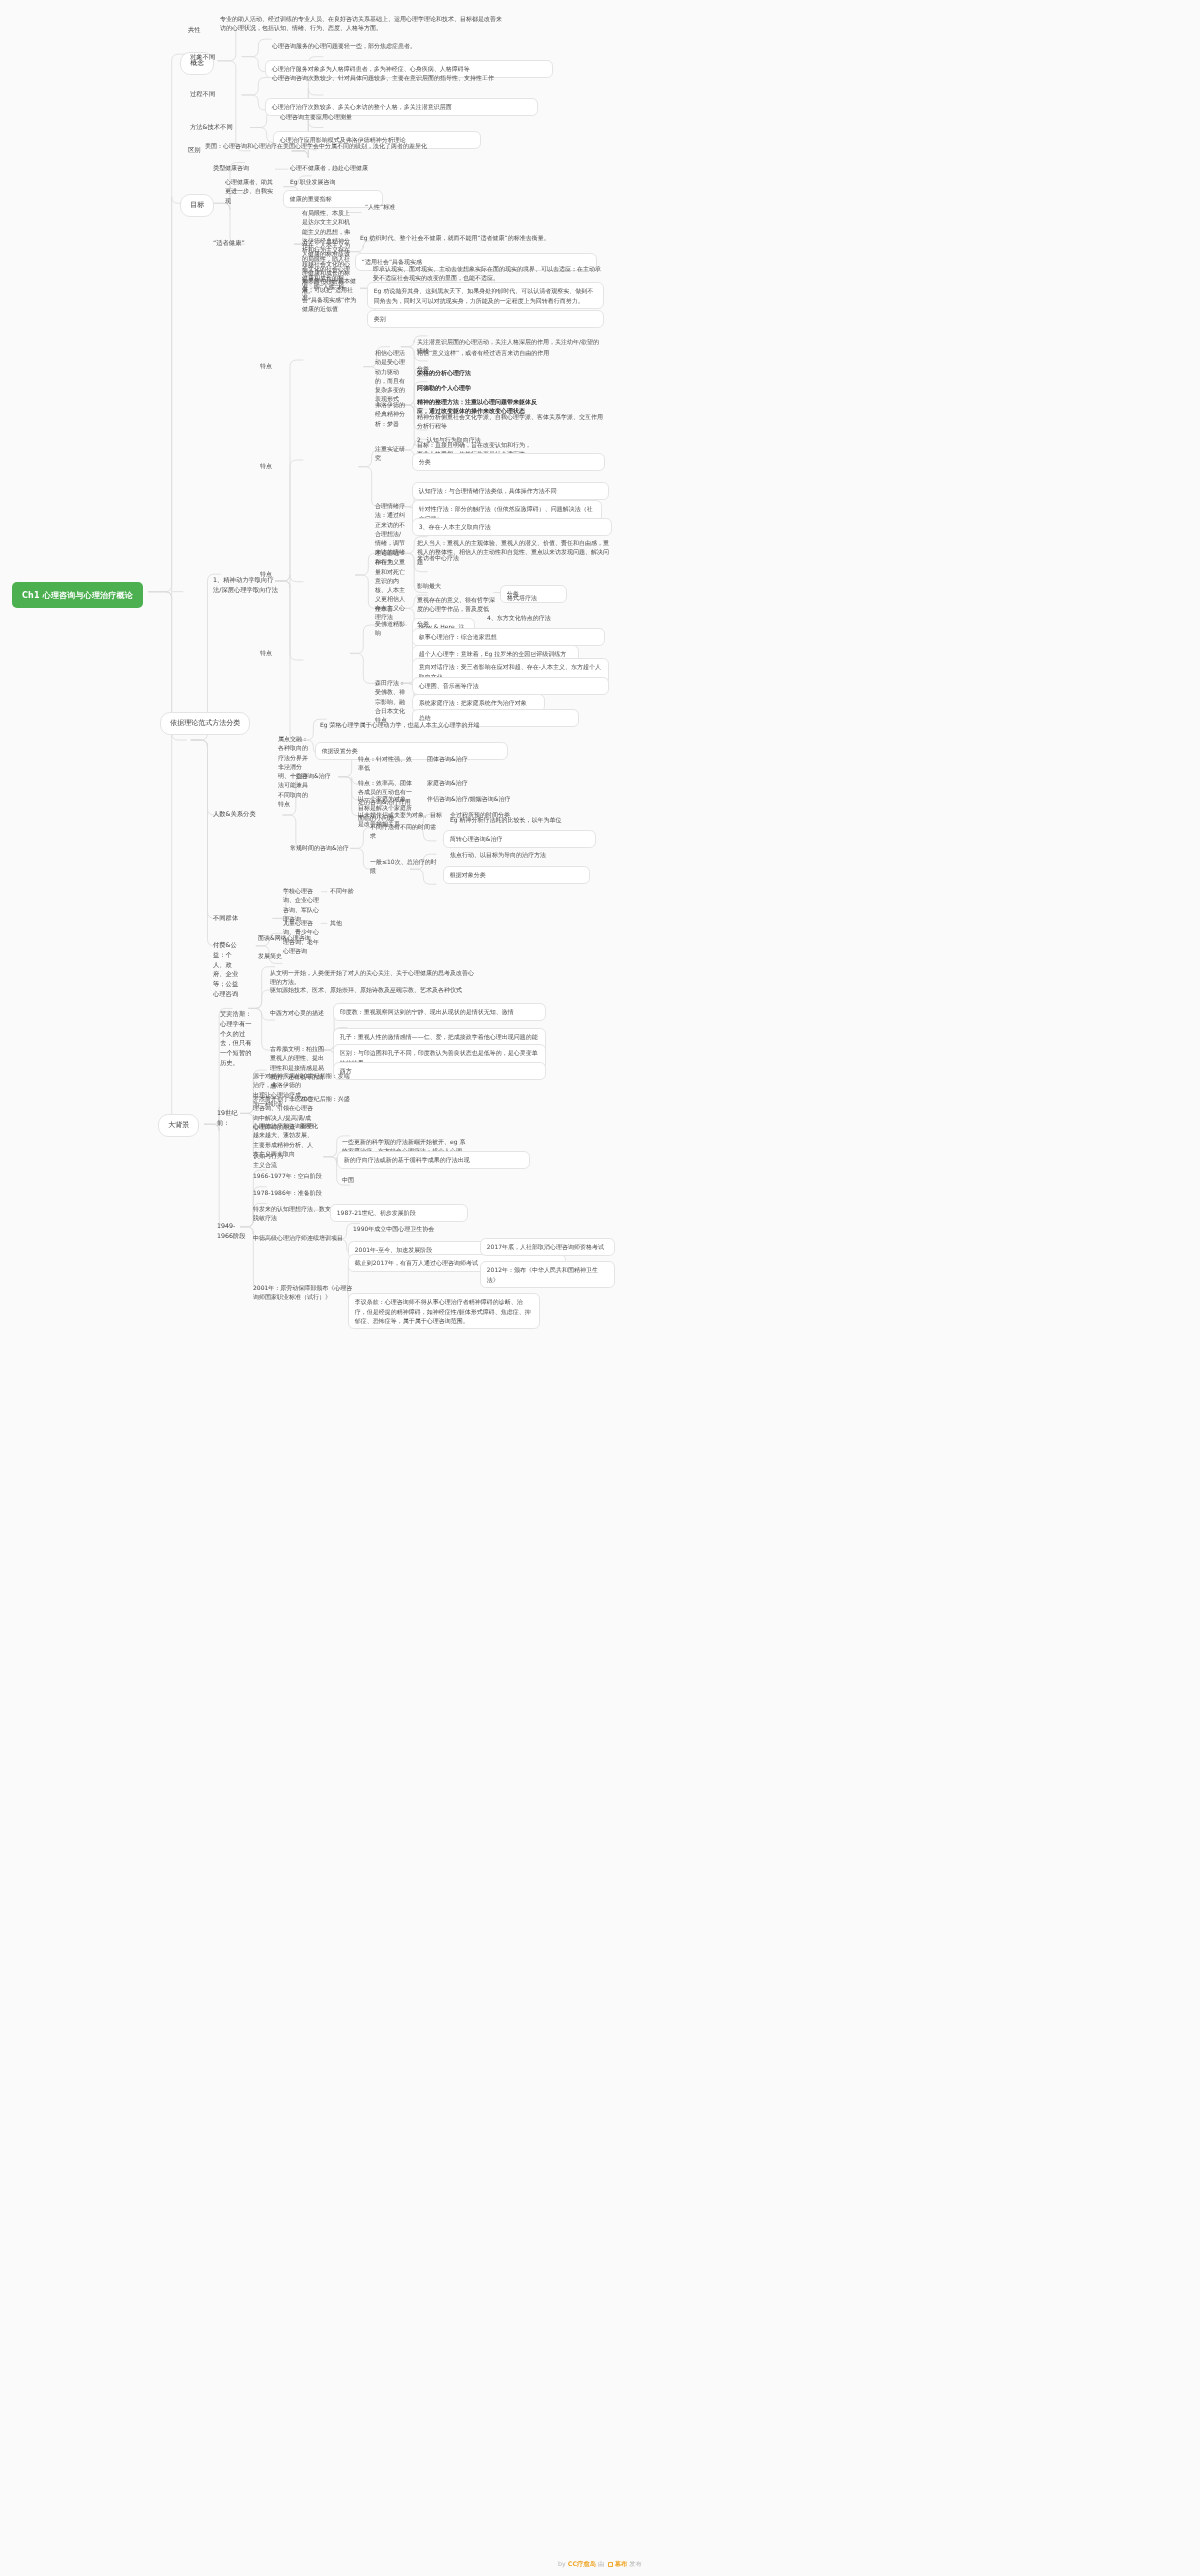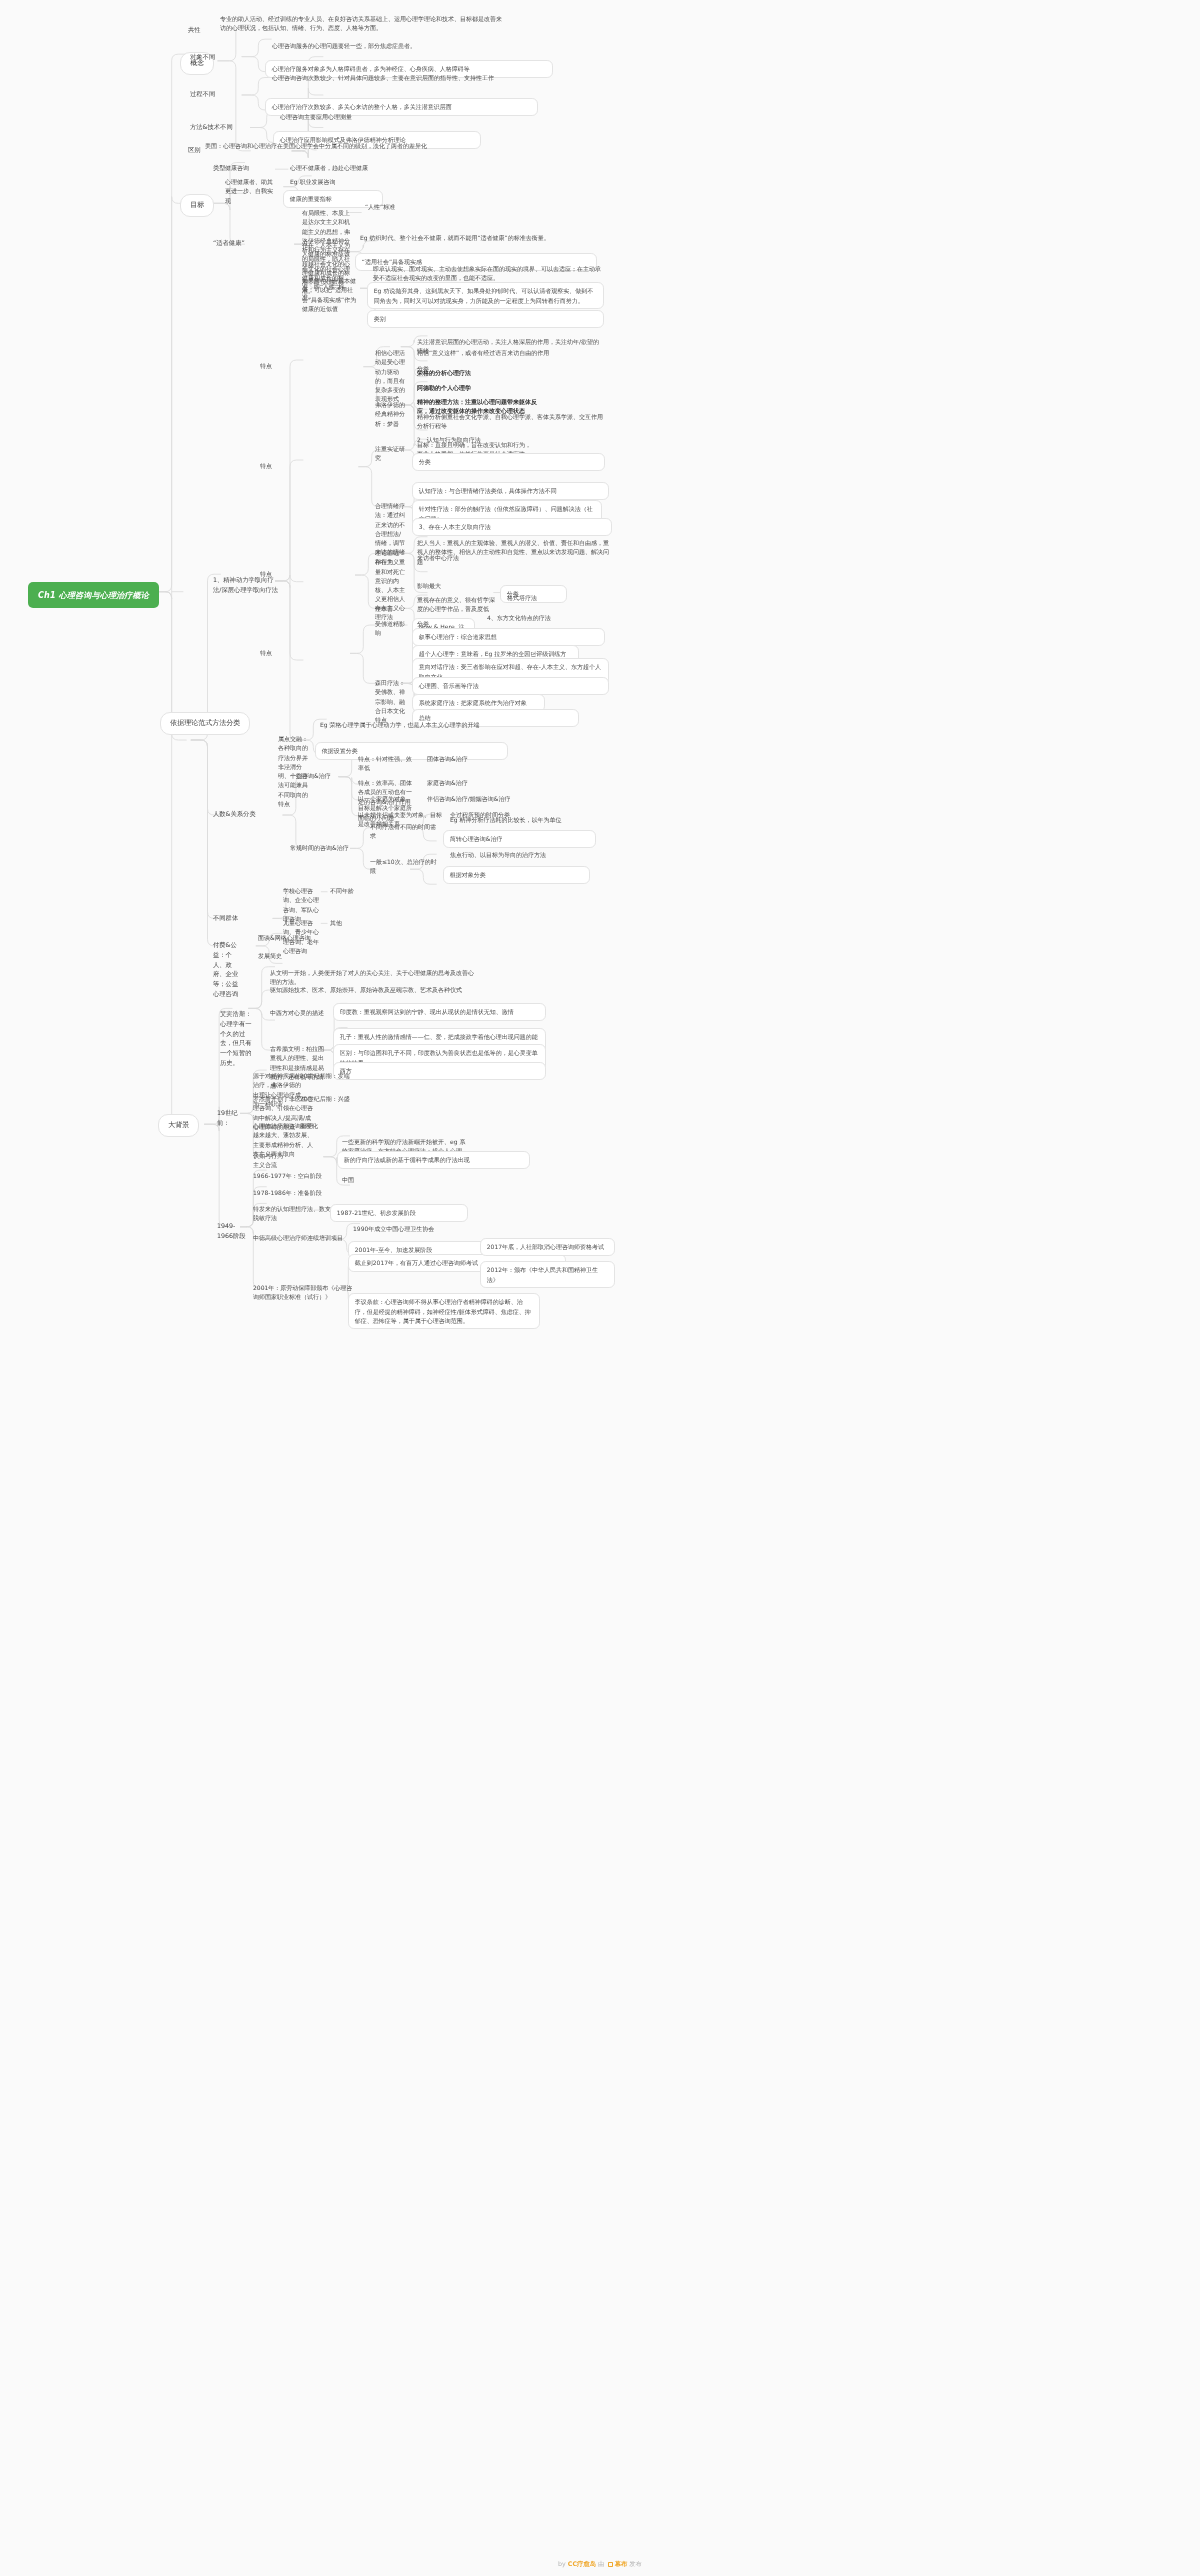--- a/index.html
+++ b/index.html
@@ -226,21 +226,21 @@
     <path d="M377 1452 h8"></path>
     <path d="M400 1487 h8 q8 0 8 -8 V1476 q0 -8 8 -8 h8"></path>
     <path d="M400 1487 h8 q8 0 8 8 V1497 q0 8 8 8 h8"></path>
     <path d="M402 1546 h8 q8 0 8 -8 V1520 q0 -8 8 -8 h8"></path>
     <path d="M402 1546 h8 q8 0 8 8 V1558 q0 8 8 8 h8"></path>
     <path d="M560 1512 h8 q8 0 8 -8 V1498 q0 -8 8 -8 h8"></path>
     <path d="M560 1512 h8 q8 0 8 8 V1522 q0 8 8 8 h8"></path>
     <path d="M556 1566 h8"></path>
   </svg>
 
-  <div class="root" style="left: 28px; top: 582px; background: rgb(76, 175, 80); font-style: italic;">Ch1 心理咨询与心理治疗概论</div>
+  <div class="root" style="left: 12px; top: 582px; background: rgb(76, 175, 80);">Ch1 心理咨询与心理治疗概论</div>
 
   <div class="node lvl1" style="left:180px;top:52px;">概念</div>
   <div class="node lvl2" style="left:188px;top:25px;width:42px;">共性</div>
   <div class="node plain" style="left:220px;top:14px;width:283px;">专业的助人活动、经过训练的专业人员、在良好咨访关系基础上、运用心理学理论和技术、目标都是改善来访的心理状况，包括认知、情绪、行为、态度、人格等方面。</div>
 
   <div class="node lvl2" style="left:188px;top:145px;width:33px;">区别</div>
 
   <div class="node lvl2" style="left:190px;top:52px;width:48px;">对象不同</div>
   <div class="node plain" style="left:272px;top:41px;width:250px;">心理咨询服务的心理问题要轻一些，部分焦虑症患者。</div>
   <div class="node boxed" style="left:265px;top:60px;width:288px;">心理治疗服务对象多为人格障碍患者，多为神经症、心身疾病、人格障碍等</div>

